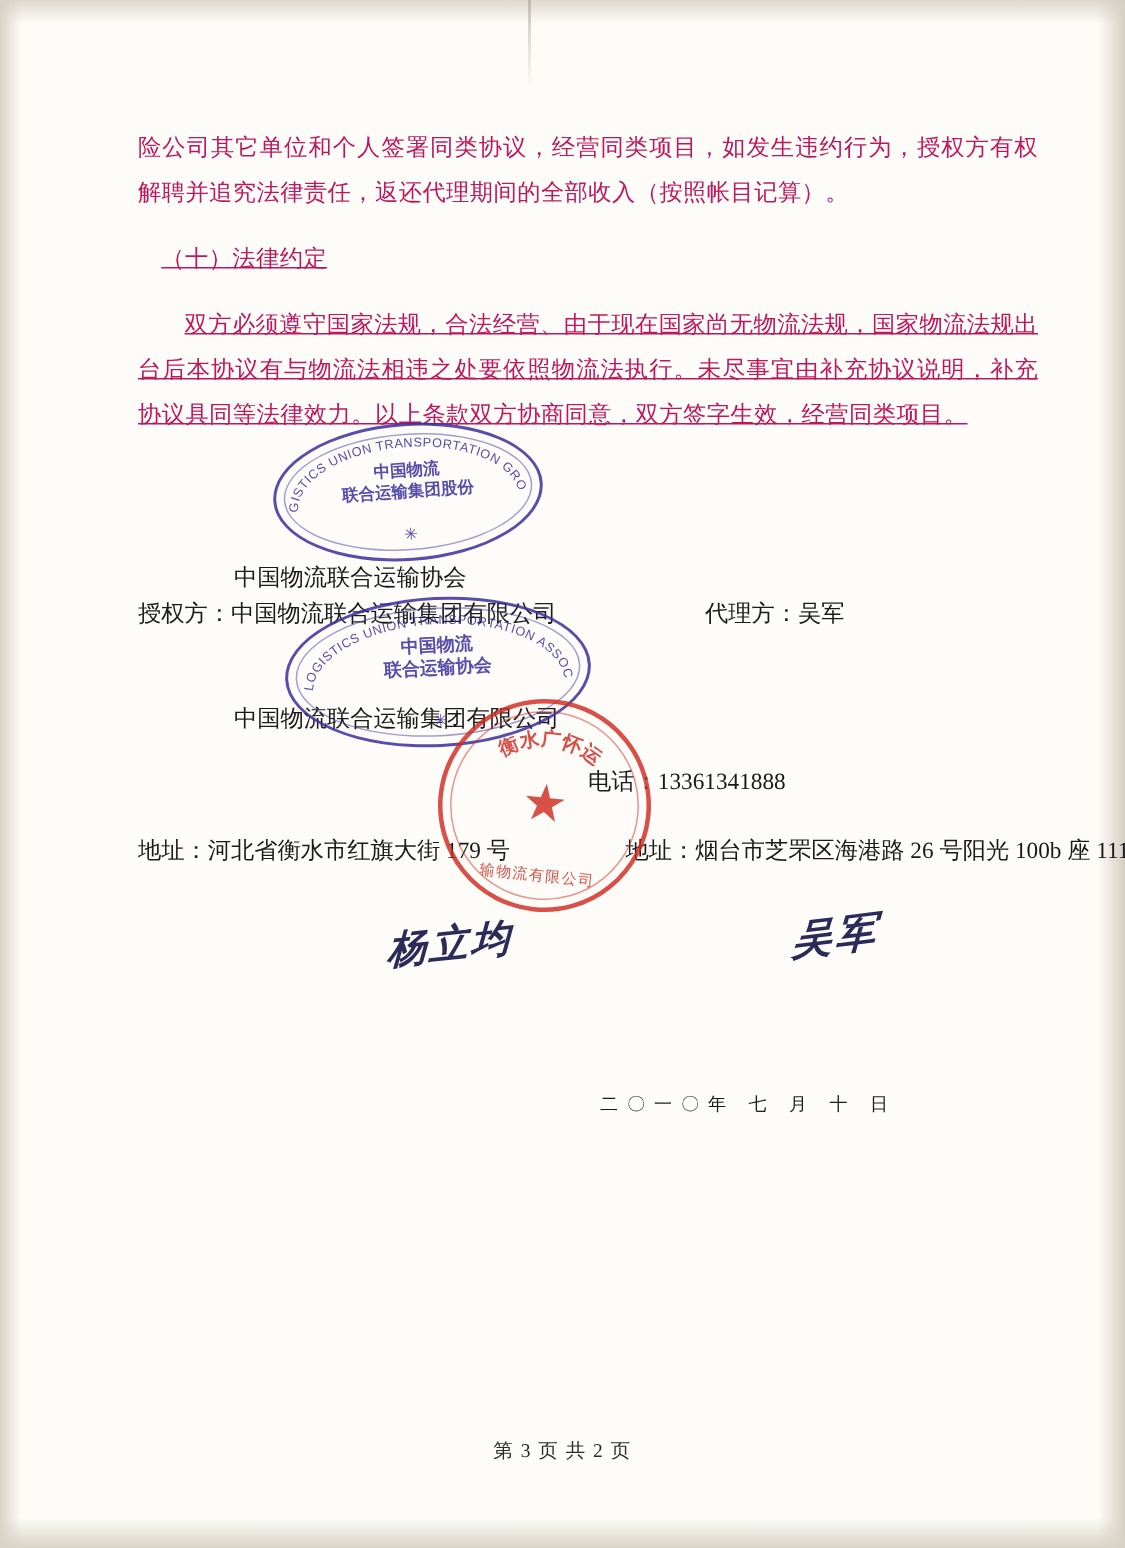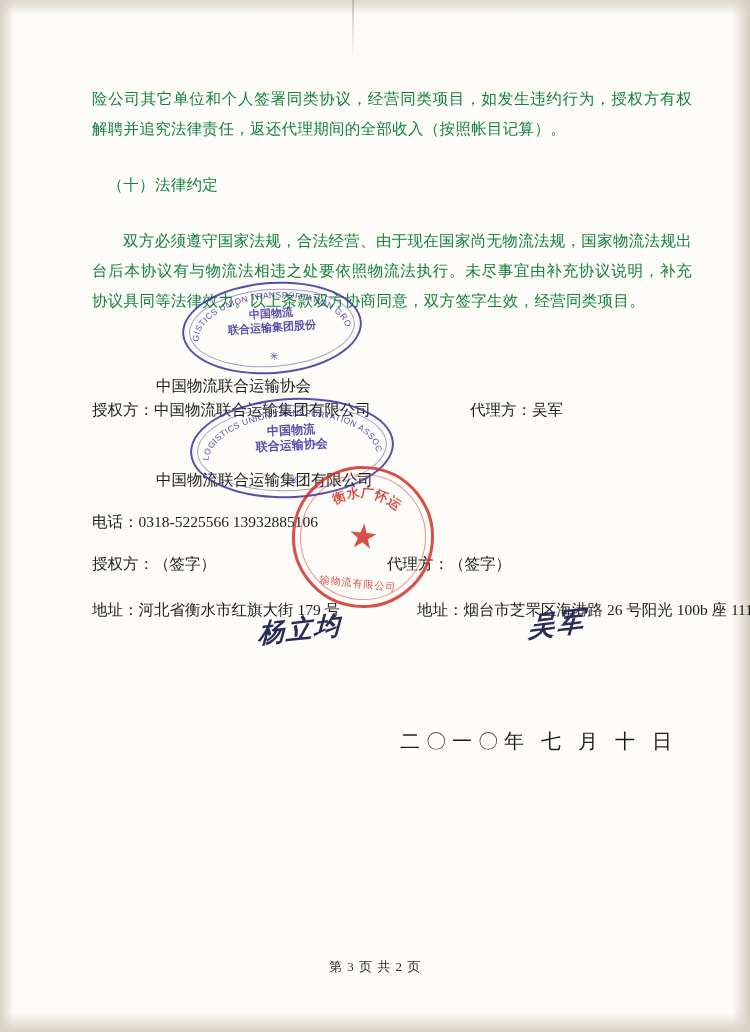--- a/index.html
+++ b/index.html
@@ -60,28 +60,28 @@
   .content {
     position: absolute;
     left: 92px;
     top: 84px;
     width: 600px;
   }
 
   .para {
     font-size: 15.5px;
     line-height: 30px;
-    color: #15803d;
+    color: #be185d;
     letter-spacing: 0.3px;
     text-align: justify;
   }
   .indent2 { text-indent: 2em; }
   .indent1 { text-indent: 1em; }
 
-  .block-gap-1 { margin-top: 26px; }
+  .block-gap-1 { margin-top: 14px; text-decoration: underline; }
 
   
   .sig-area {
     position: absolute;
     left: 92px;
     top: 320px;
     width: 610px;
   }
   .row {
     position: relative;
@@ -104,21 +104,21 @@
   .line-company    { height: 56px; }
   .line-phone      { height: 44px; }
   .line-signature  { height: 42px; }
   .line-address    { height: 40px; }
 
   
   .date-line {
     position: absolute;
     left: 400px;
     top: 728px;
-    font-size: 20px;
+    font-size: 12px;
     letter-spacing: 6px;
     color: #1a1a1a;
   }
 
   
   .footer {
     position: absolute;
     left: 0;
     right: 0;
     top: 958px;
@@ -292,27 +292,23 @@
     <div class="row line-party">
       <span class="left">授权方：中国物流联合运输集团有限公司</span>
       <span class="right" style="left:378px;">代理方：吴军</span>
     </div>
 
     <div class="row line-company">
       <span class="left" style="top:26px;left:64px;">中国物流联合运输集团有限公司</span>
     </div>
 
     <div class="row line-phone">
-      <span class="left" style="top:12px;">电话：0318-5225566   13932885106</span>
-    </div>
-
-    <div class="row line-signature">
-      <span class="left" style="top:10px;">授权方：（签字）</span>
-      <span class="right" style="top:10px;left:295px;">代理方：（签字）</span>
-    </div>
+      <span class="right" style="top:12px;left:300px;">电话：13361341888</span>
+    </div>
+
 
     <div class="row line-address">
       <span class="left" style="top:14px;">地址：河北省衡水市红旗大街 179 号</span>
       <span class="right" style="top:14px;left:285px;margin-left:40px;">地址：烟台市芝罘区海港路 26 号阳光 100b 座 1111 室</span>
     </div>
 
   </div>
 
   <div class="handwriting sign-1">杨立均</div>
   <div class="handwriting sign-2">吴军</div>

